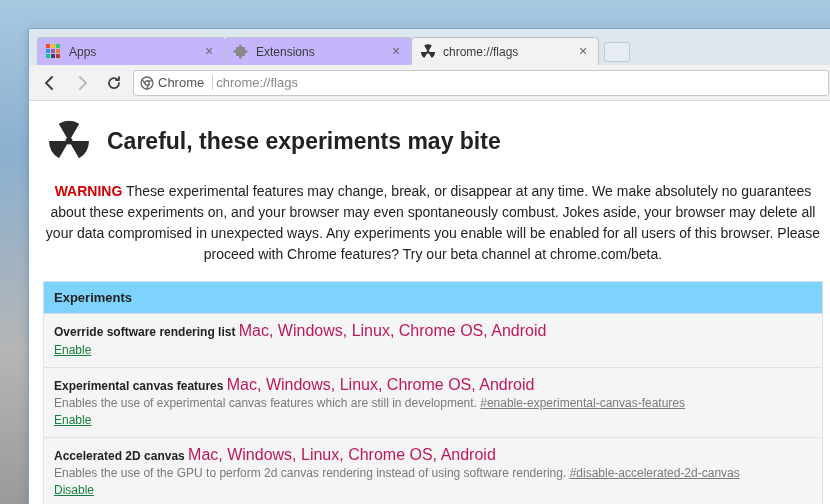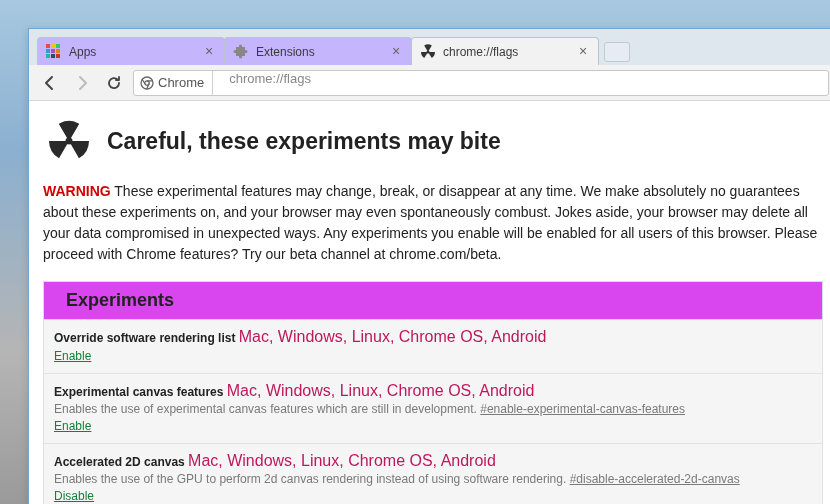--- a/index.html
+++ b/index.html
@@ -61,45 +61,45 @@
     width: 26px; height: 26px;
     display: flex; align-items: center; justify-content: center;
     color: #555; cursor: pointer; border-radius: 3px;
   }
   .nav-btn.disabled { color: #bbb; cursor: default; }
   .omnibox {
     flex: 1; height: 26px;
     background: #fff;
     border: 1px solid #c8c8c8;
     border-radius: 3px;
-    display: flex; 
-    padding: 0 6px; gap: 16px;
+    display: flex; align-items: center;
+    padding: 0 6px; gap: 3px;
     font-size: 13px;
   }
   .omnibox .site-chip {
     display: flex; align-items: center; gap: 4px;
     color: #555; padding-right: 8px;
     border-right: 1px solid #d0d0d0;
   }
   .omnibox .url { color: #888; }
   .content {
     padding: 18px 14px 0 14px;
     font-size: 14px; color: #222;
     height: calc(100% - 72px);
     overflow: hidden;
   }
   .hero { display: flex; align-items: center; gap: 16px; margin-bottom: 18px; margin-left: 4px; }
   .hero h1 { font-size: 23px; font-weight: 700; }
-  .warn-block { font-size: 14px; line-height: 1.5; margin-bottom: 16px; }
+  .warn-block { font-size: 14px; line-height: 1.5; margin-bottom: 16px; text-align: center; }
   .warn-label { color: #d20000; font-weight: 700; }
   .panel-header {
-    background: #d946ef;
+    background: #7dd3fc;
     border: 1px solid #d4dce8;
-    padding: 8px 22px;
-    font-size: 18px; font-weight: 700;
+    padding: 8px 10px;
+    font-size: 13px; font-weight: 700;
   }
   .exp {
     background: #f5f5f5;
     border: 1px solid #e2e2e2;
     border-top: none;
     padding: 8px 10px 10px 10px;
     font-size: 12px;
   }
   .exp-title { font-weight: 700; color: #222; display: inline; }
   .exp-platforms { color: #be185d; font-size: 16px; }

